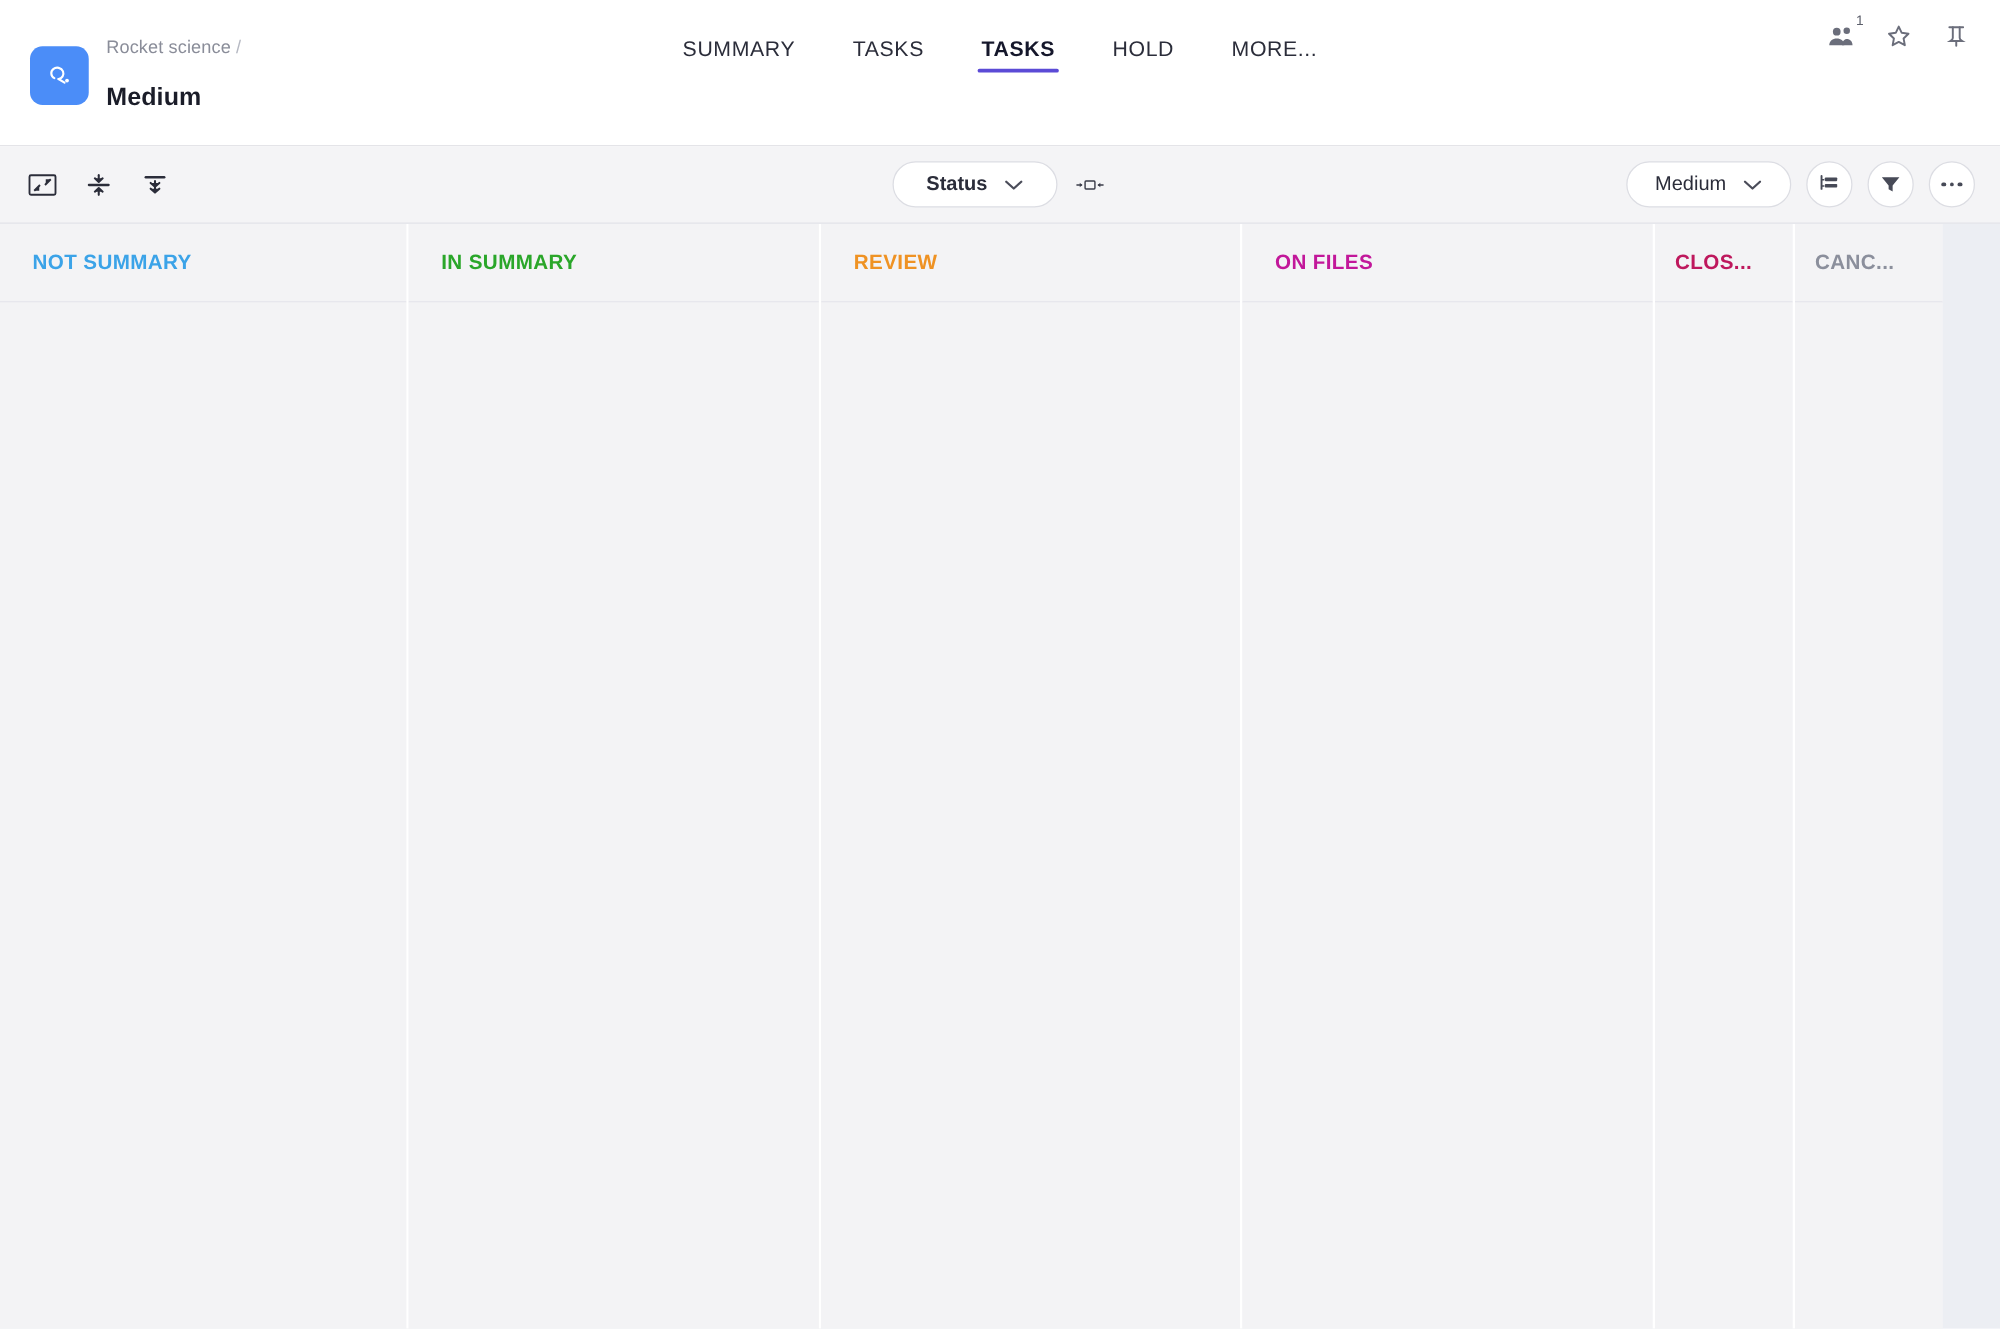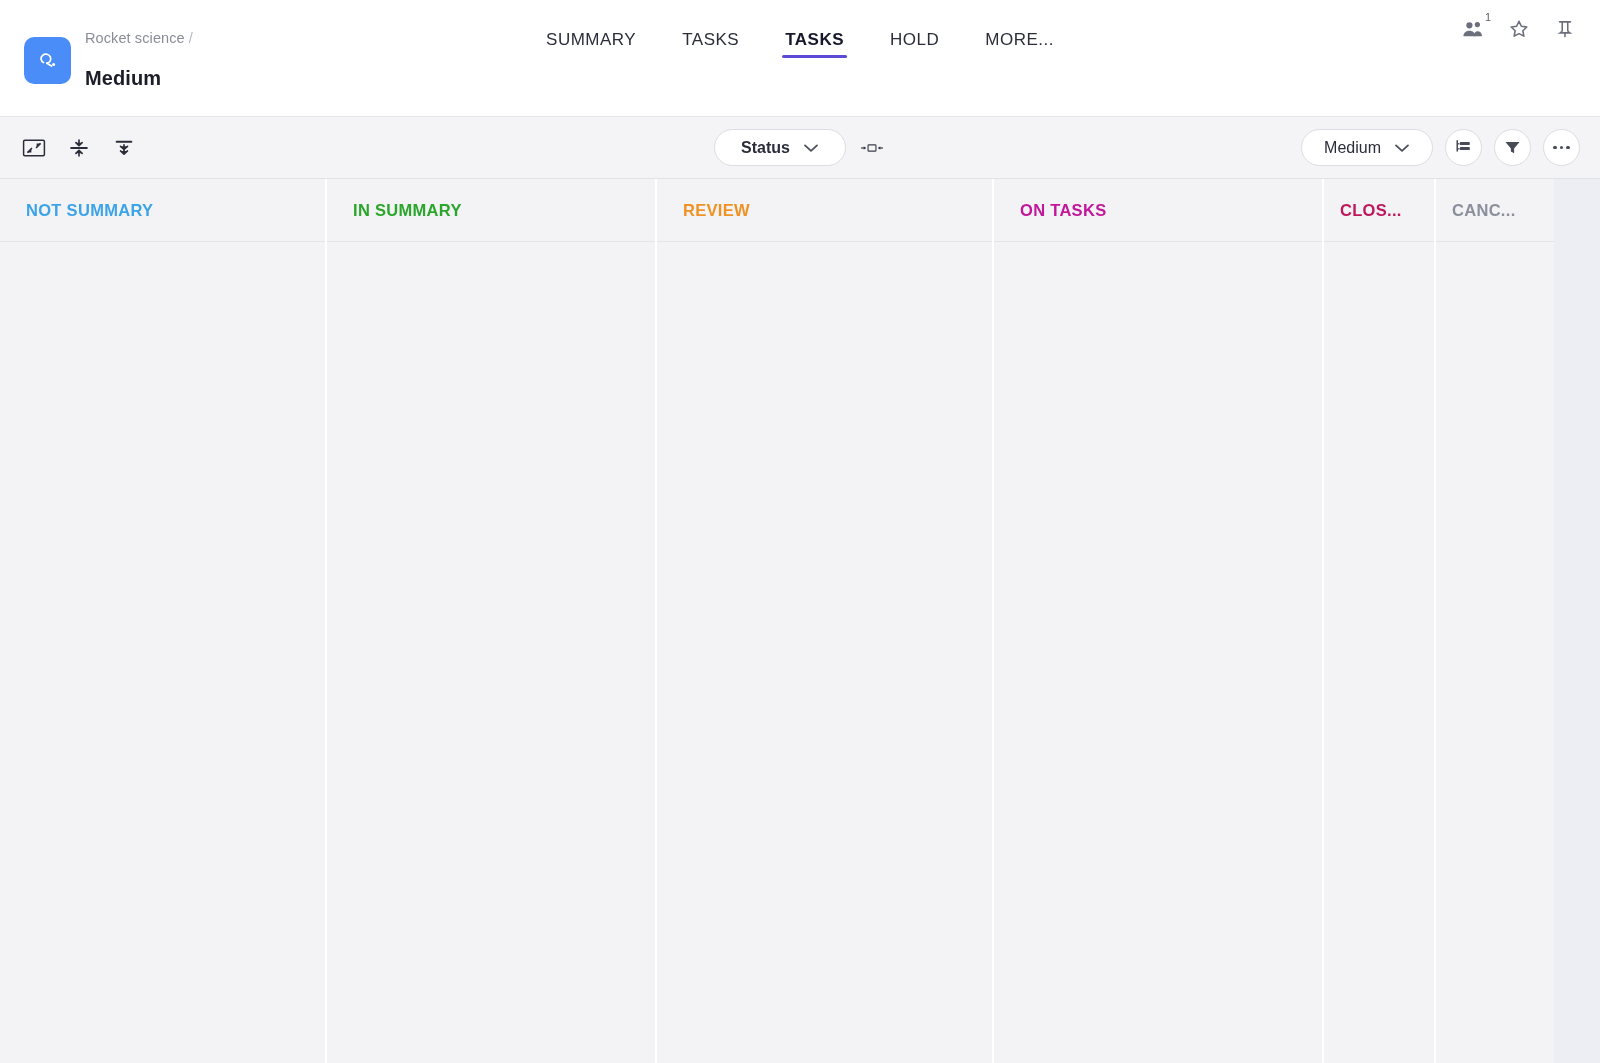--- a/index.html
+++ b/index.html
@@ -412,21 +412,21 @@
 
     <div class="col" style="width:337px;flex:0 0 337px">
       <div class="col-head">
         <span class="col-title" style="color:#ef9223">REVIEW</span>
       </div>
       <div class="col-body"></div>
     </div>
 
     <div class="col" style="width:330px;flex:0 0 330px">
       <div class="col-head">
-        <span class="col-title" style="color:#c2179a">ON TASKS</span>
+        <span class="col-title" style="color:#c2179a">ON FILES</span>
       </div>
       <div class="col-body"></div>
     </div>
 
     <div class="col" style="width:112px;flex:0 0 112px">
       <div class="col-head" style="padding:0 16px">
         <span class="col-title" style="color:#be185d">CLOS...</span>
       </div>
       <div class="col-body"></div>
     </div>

